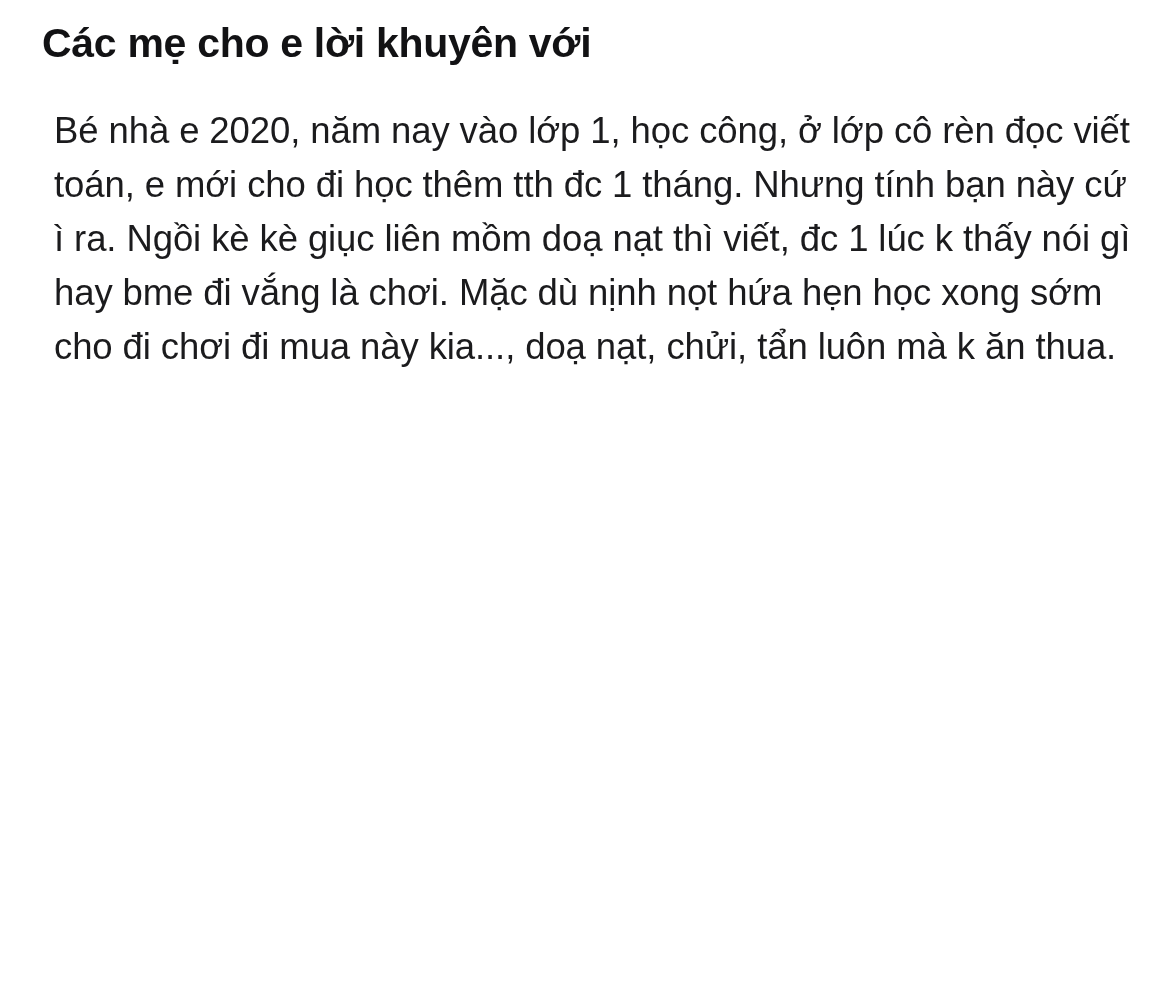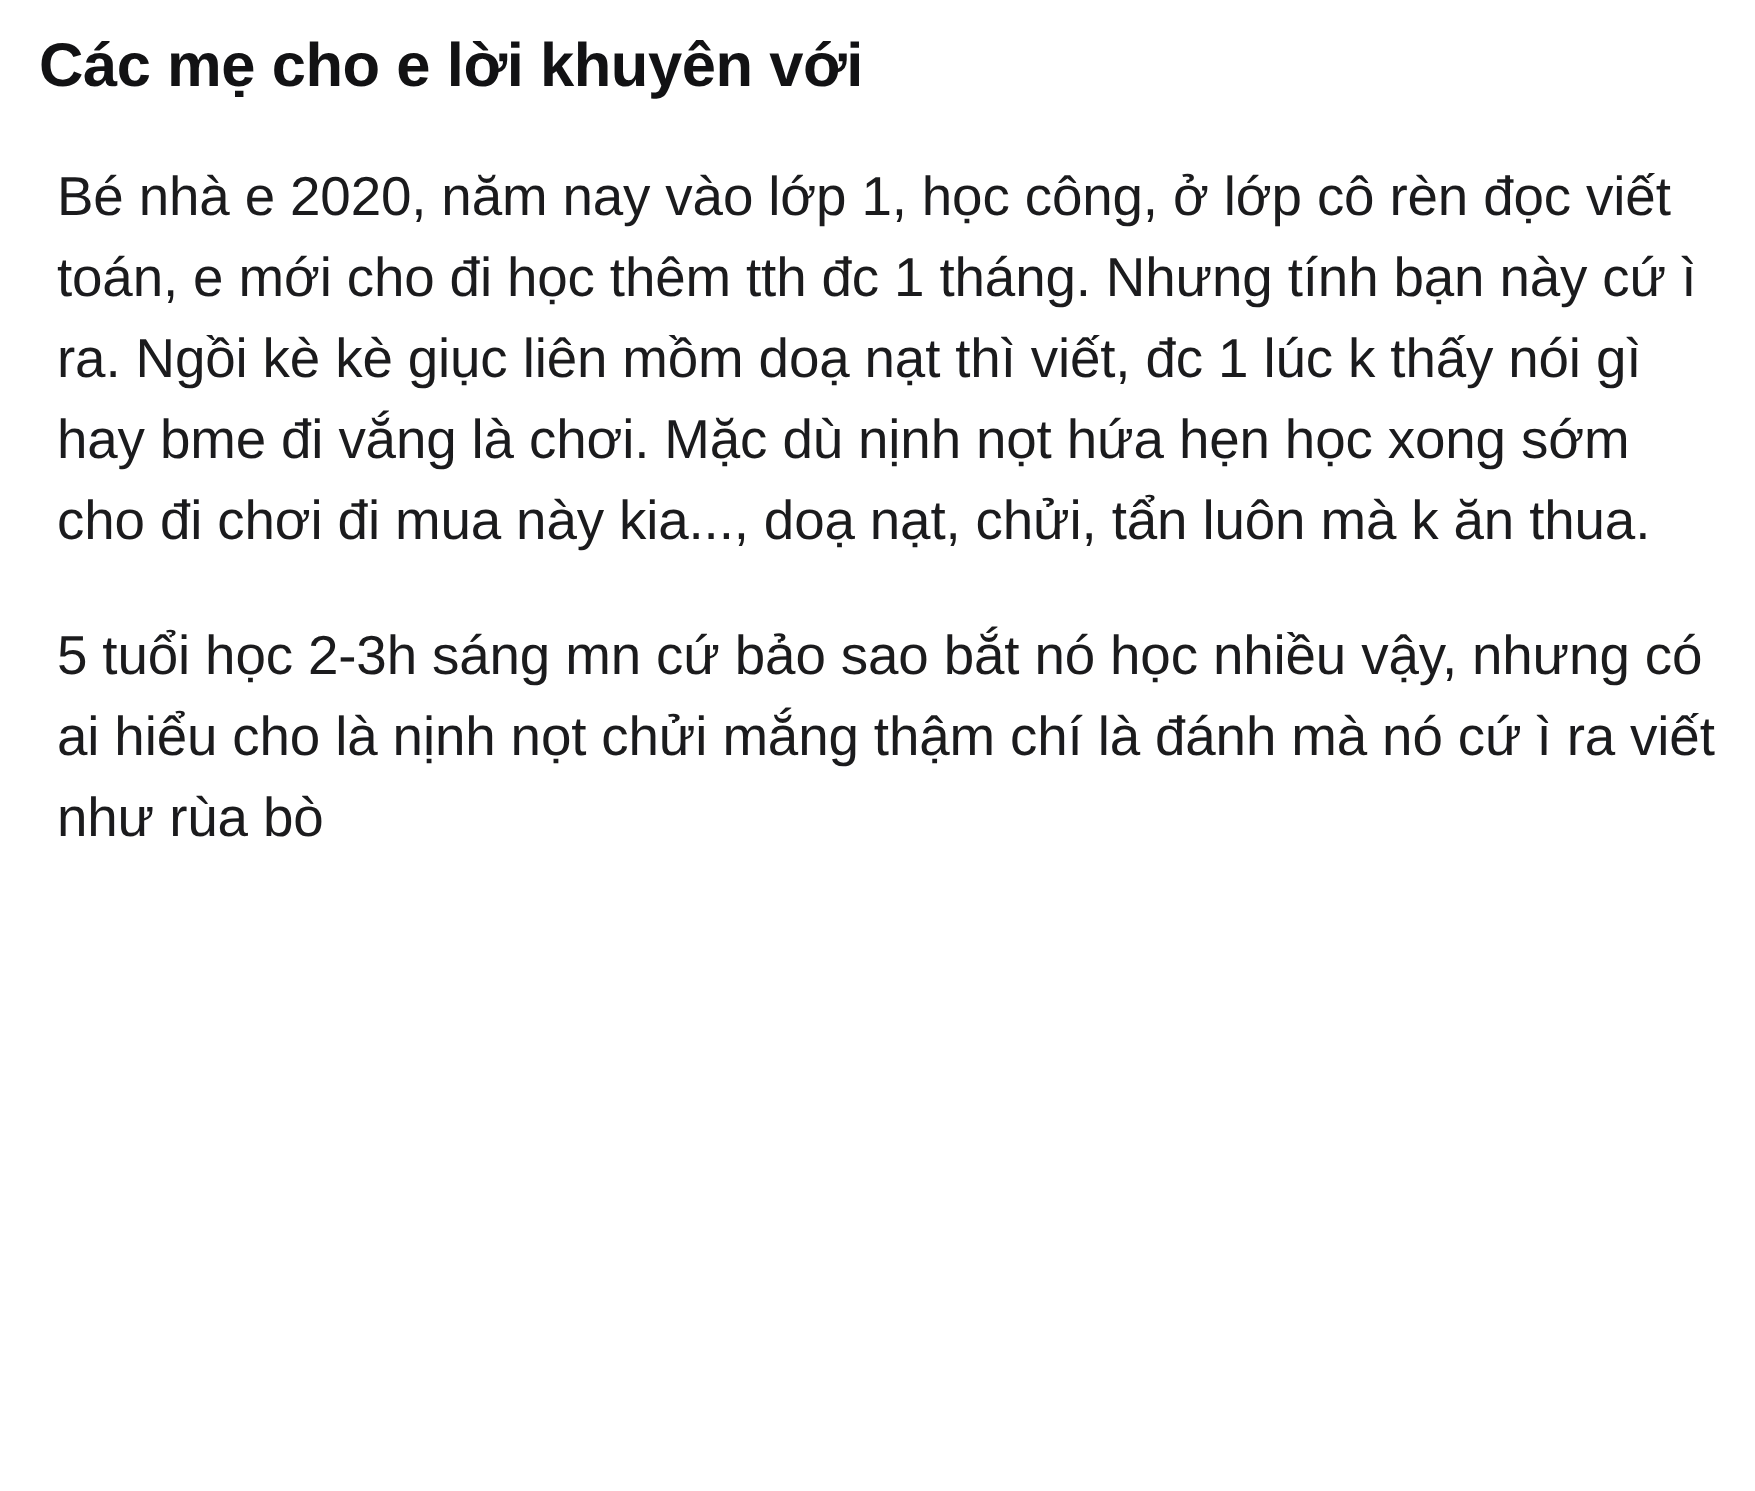--- a/index.html
+++ b/index.html
@@ -11,21 +11,21 @@
     width: 1170px;
     height: 994px;
     font-family: "Liberation Sans", sans-serif;
     color: #1a1a1c;
     overflow: hidden;
   }
   .post {
     box-sizing: border-box;
     width: 1170px;
     height: 994px;
-    padding: 18px 26px 0 26px;
+    padding: 18px 26px 0 42px;
     background: #ffffff;
   }
   .post-title {
     font-size: 41px;
     line-height: 1.22;
     font-weight: 700;
     letter-spacing: -0.3px;
     color: #121214;
     margin: 0 0 36px 0;
   }
@@ -41,15 +41,14 @@
     margin-bottom: 0;
   }
 </style>
 </head>
 <body>
 
 <div class="post">
   <h1 class="post-title">Các mẹ cho e lời khuyên với</h1>
   <div class="post-body">
     <p>Bé nhà e 2020, năm nay vào lớp 1, học công, ở lớp cô rèn đọc viết toán, e mới cho đi học thêm tth đc 1 tháng. Nhưng tính bạn này cứ ì ra. Ngồi kè kè giục liên mồm doạ nạt thì viết, đc 1 lúc k thấy nói gì hay bme đi vắng là chơi. Mặc dù nịnh nọt hứa hẹn học xong sớm cho đi chơi đi mua này kia..., doạ nạt, chửi, tẩn luôn mà k ăn thua.</p>
-    <p>5 tuổi học 2-3h sáng mn cứ bảo sao bắt nó học nhiều vậy, nhưng có ai hiểu cho là nịnh nọt chửi mắng thậm chí là đánh mà nó cứ ì ra viết như rùa bò</p>
   </div>
 </div>
 
 </body></html>

